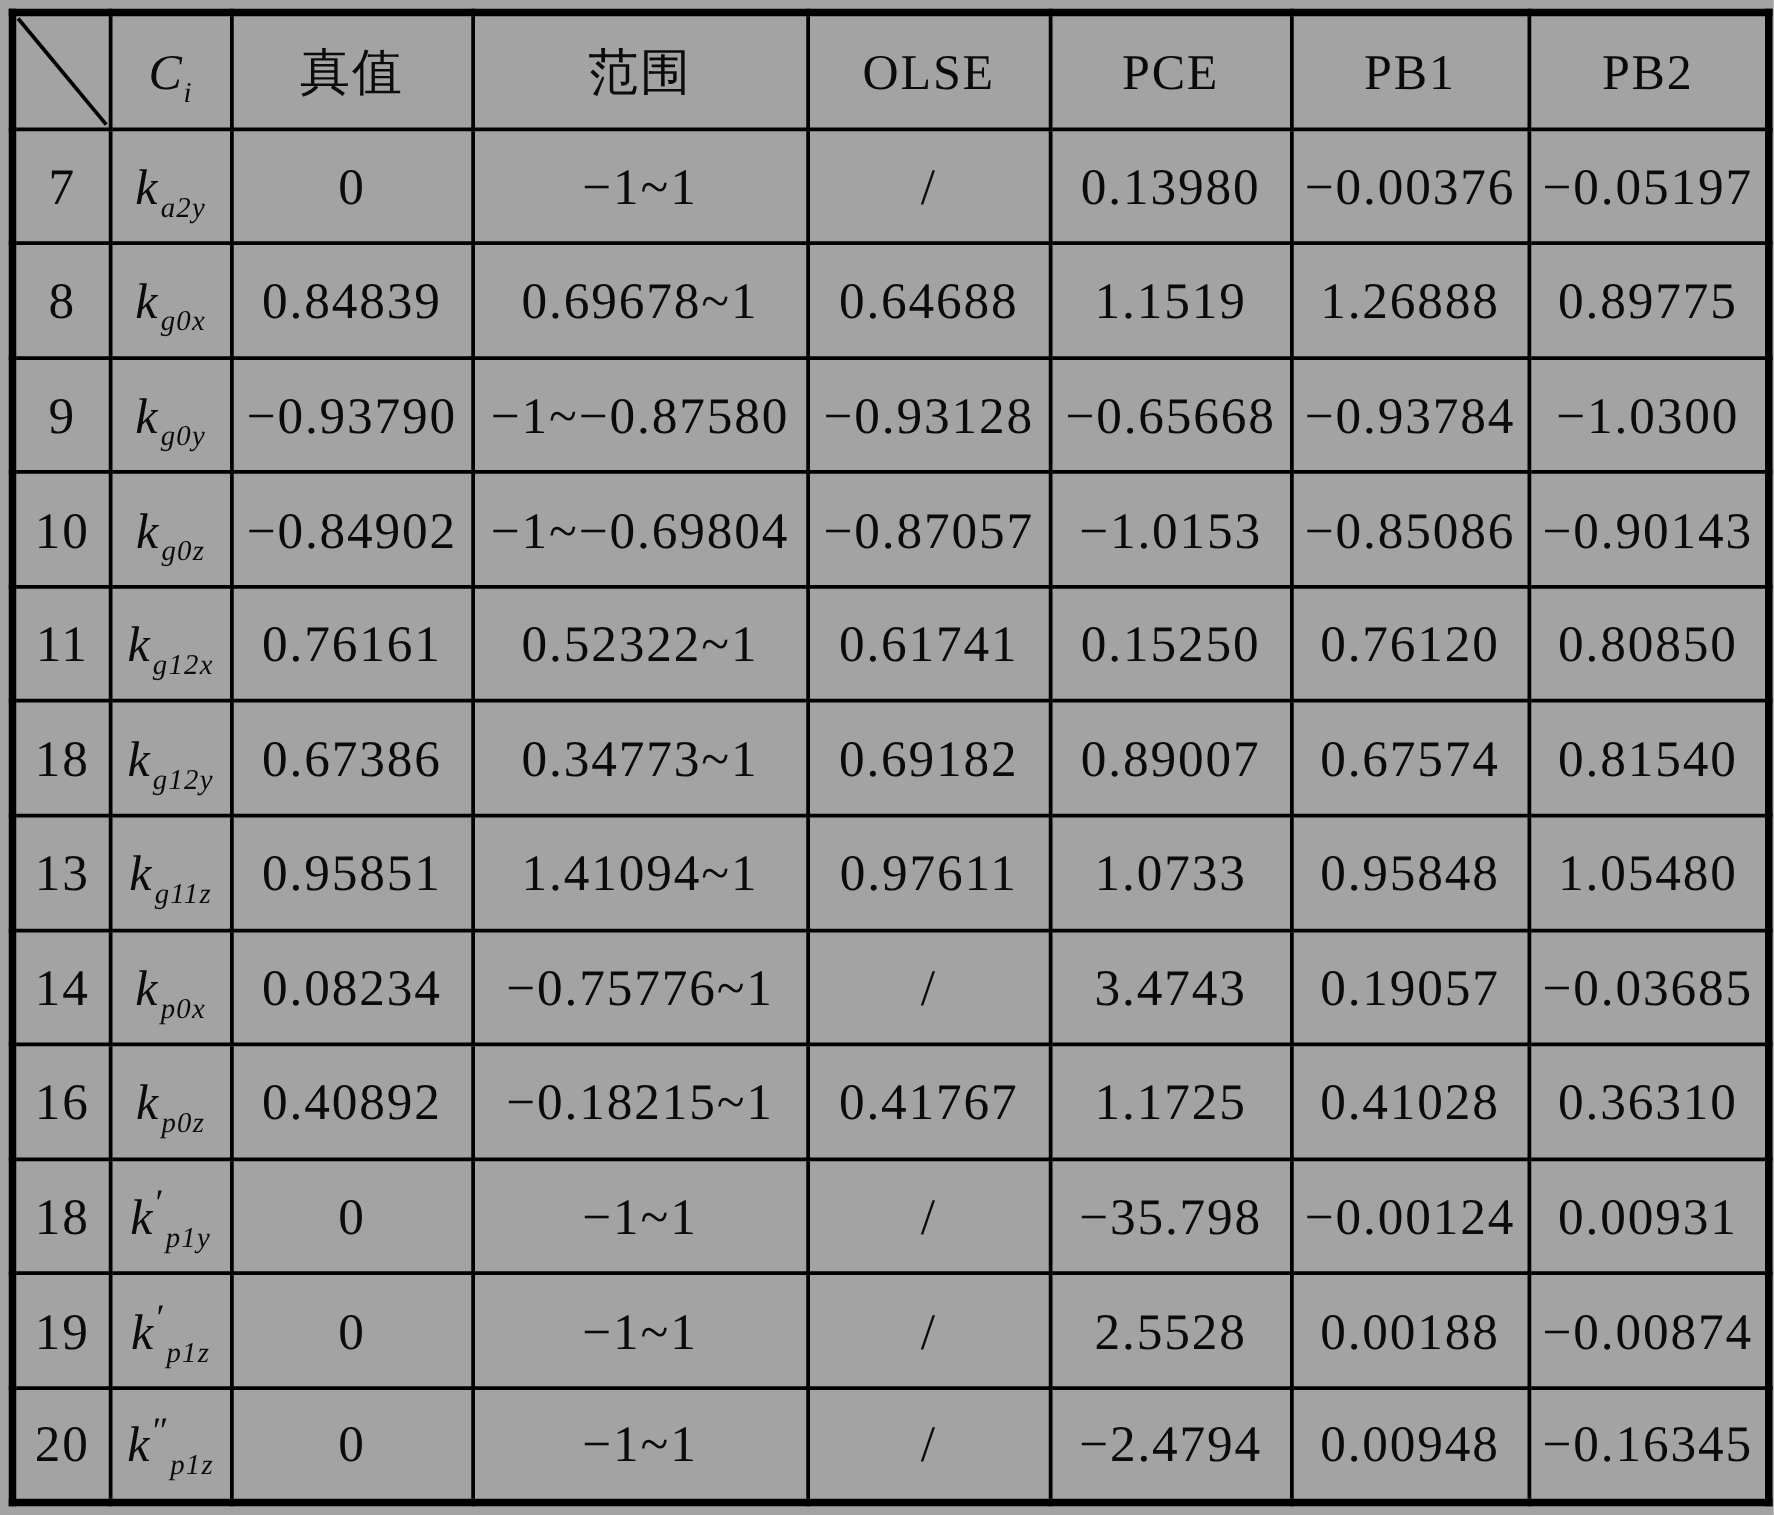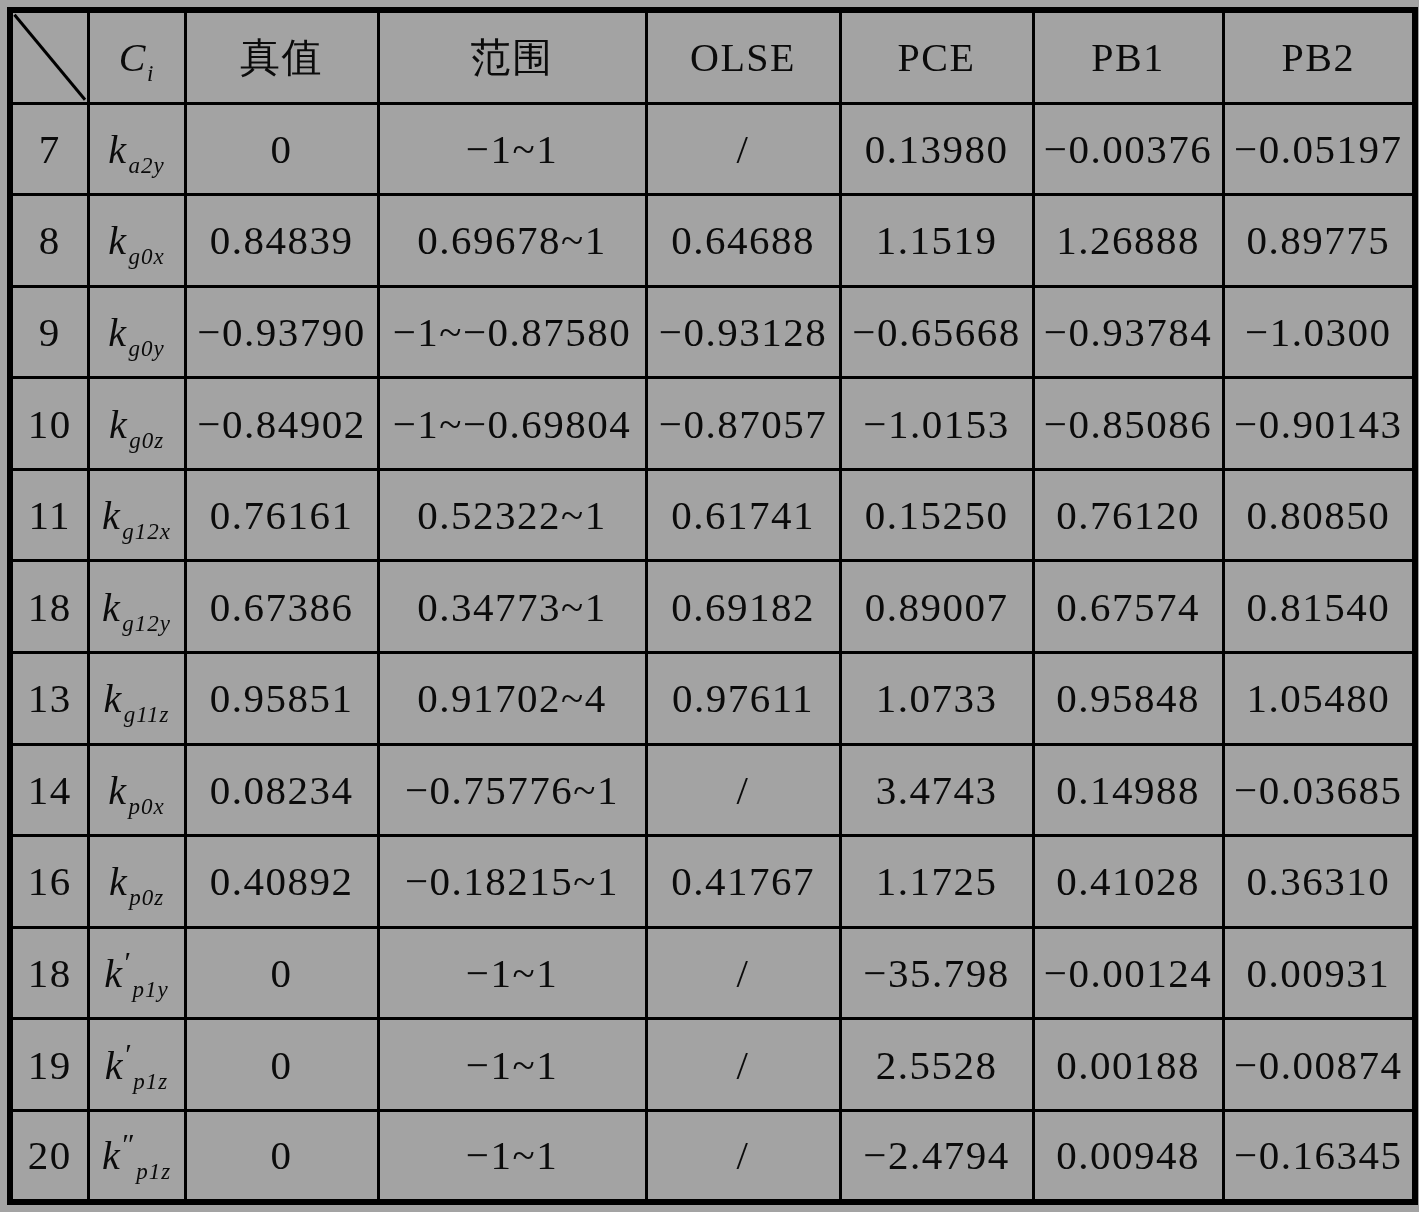--- a/index.html
+++ b/index.html
@@ -155,34 +155,34 @@
     <td class="num">0.34773~1</td>
     <td class="num">0.69182</td>
     <td class="num">0.89007</td>
     <td class="num">0.67574</td>
     <td class="num">0.81540</td>
   </tr>
         <tr>
     <td>13</td>
     <td class="ci-cell"><span class="k-base">k</span><span class="k-prime"></span><span class="k-sub">g11z</span></td>
     <td class="num">0.95851</td>
-    <td class="num">0.91702~4</td>
+    <td class="num">1.41094~1</td>
     <td class="num">0.97611</td>
     <td class="num">1.0733</td>
     <td class="num">0.95848</td>
     <td class="num">1.05480</td>
   </tr>
         <tr>
     <td>14</td>
     <td class="ci-cell"><span class="k-base">k</span><span class="k-prime"></span><span class="k-sub">p0x</span></td>
     <td class="num">0.08234</td>
     <td class="num">−0.75776~1</td>
     <td class="num">/</td>
     <td class="num">3.4743</td>
-    <td class="num">0.14988</td>
+    <td class="num">0.19057</td>
     <td class="num">−0.03685</td>
   </tr>
         <tr>
     <td>16</td>
     <td class="ci-cell"><span class="k-base">k</span><span class="k-prime"></span><span class="k-sub">p0z</span></td>
     <td class="num">0.40892</td>
     <td class="num">−0.18215~1</td>
     <td class="num">0.41767</td>
     <td class="num">1.1725</td>
     <td class="num">0.41028</td>

